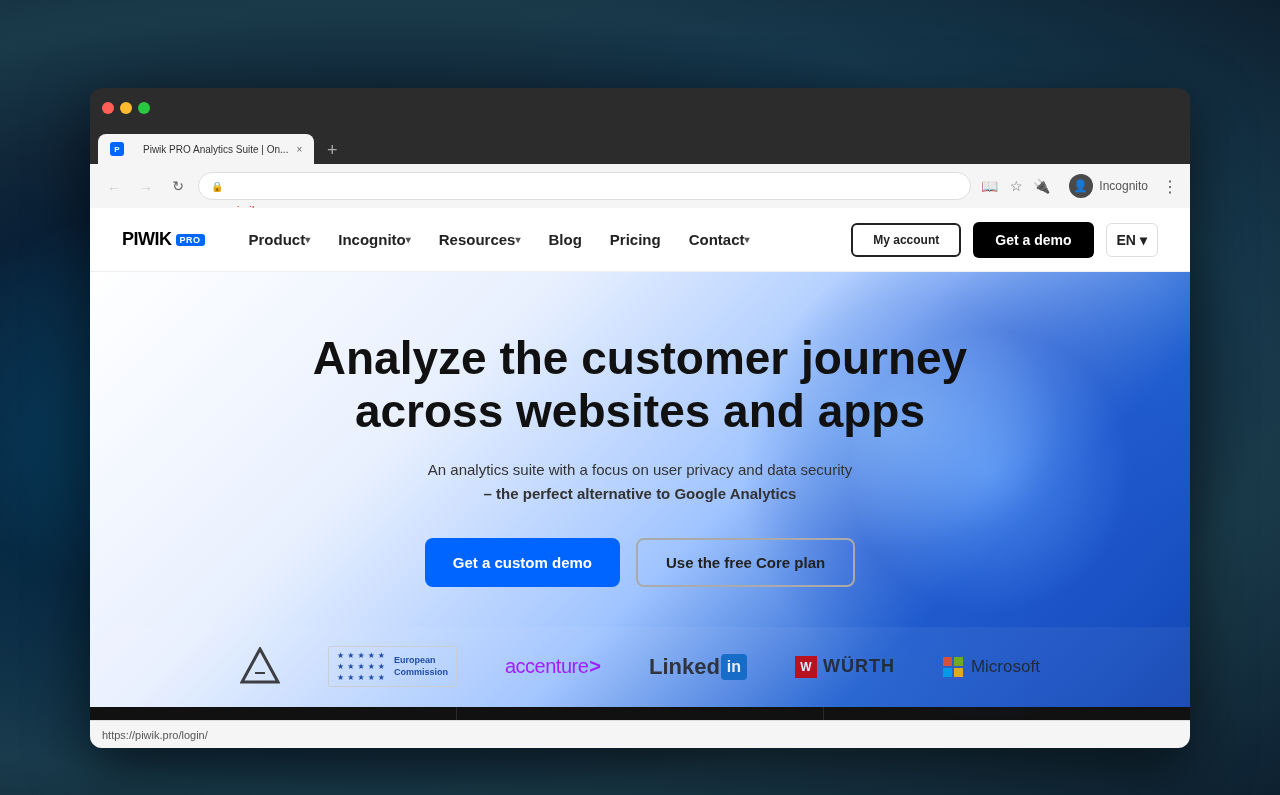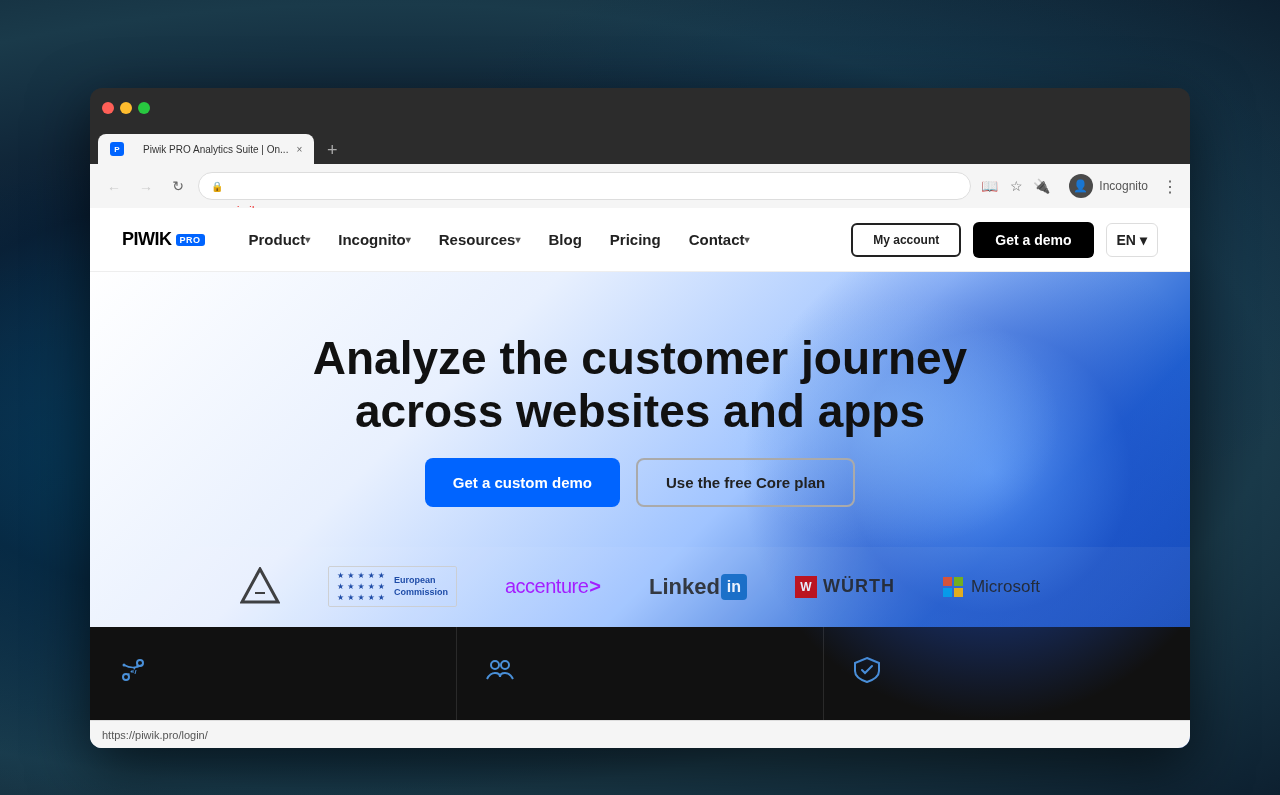--- a/index.html
+++ b/index.html
@@ -524,20 +524,24 @@
         </div>
       </div>
     </nav>
 
     <div class="hero">
       <div class="hero-content">
         <h1 class="hero-title">
           <span>Analyze the customer journey</span><br>
           <span>across websites and apps</span>
         </h1>
+        <p class="hero-subtitle">
+          <span>An analytics suite with a focus on user privacy and data security</span><br>
+          <strong>– the perfect alternative to Google Analytics</strong>
+        </p>
         <div class="hero-buttons">
           <button class="btn-hero-primary">Get a custom demo</button>
           <button class="btn-hero-secondary">Use the free Core plan</button>
         </div>
       </div>
 
       <div class="logos-section">
 
         <div class="client-logo">
           <div style="display:flex;align-items:center;gap:4px;">

